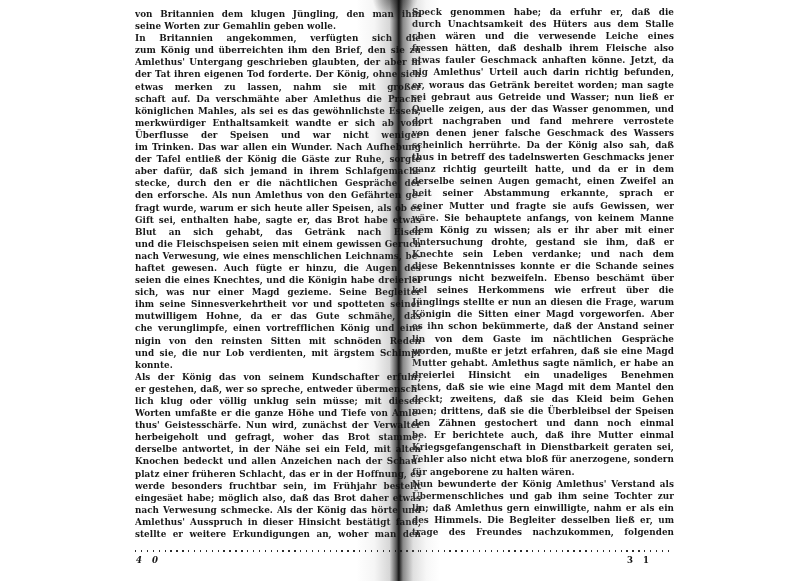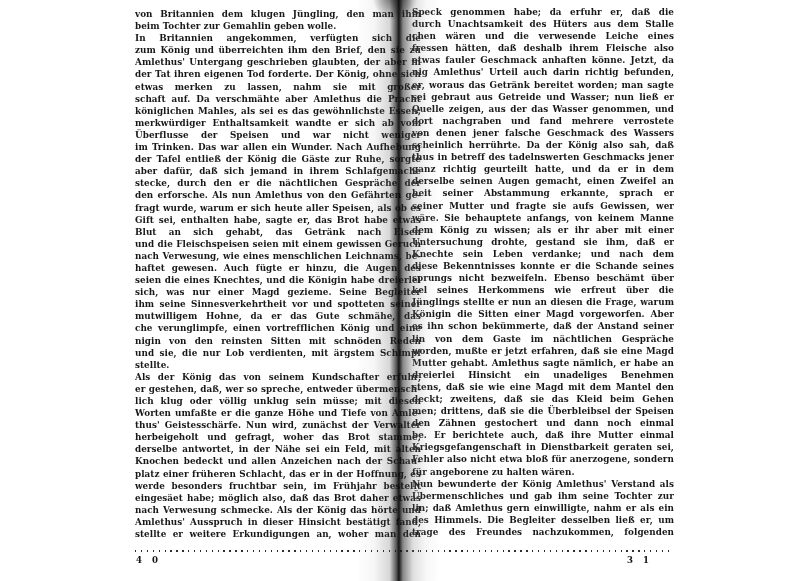--- a/index.html
+++ b/index.html
@@ -43,21 +43,21 @@
   #rule-left  { left: 135px; top: 550px; width: 285px; }
   #rule-right { left: 420px; top: 550px; width: 252px; }
   
   .page-number {
     position: absolute;
     font-size: 8.6px;
     font-weight: 700;
     letter-spacing: 3.5px;
     color: #141414;
   }
-  #pagenum-left  { left: 136px; top: 555px; }
+  #pagenum-left  { left: 136px; top: 555px; font-style: italic; }
   #pagenum-right { left: 627px; top: 555px; }
   
   #gutter {
     position: absolute;
     left: 356px;
     top: 0;
     width: 84px;
     height: 581px;
     pointer-events: none;
     background: linear-gradient(90deg,
@@ -85,21 +85,21 @@
       rgba(0,0,0,0) 72%);
   }
 </style>
 </head>
 <body>
 
 <div id="scan">
 
   <div class="page-column" id="left-col">
       <div class="line">von Britannien dem klugen Jüngling, den man ihm sende,</div>
-      <div class="line para-end">beim Tochter zur Gemahlin geben wolle.</div>
+      <div class="line para-end">seine Worten zur Gemahlin geben wolle.</div>
       <div class="line">In Britannien angekommen, verfügten sich die Gesandten</div>
       <div class="line">zum König und überreichten ihm den Brief, den sie zu</div>
       <div class="line">Amlethus' Untergang geschrieben glaubten, der aber in</div>
       <div class="line">der Tat ihren eigenen Tod forderte. Der König, ohne sich</div>
       <div class="line">etwas merken zu lassen, nahm sie mit großer Gastfreund-</div>
       <div class="line">schaft auf. Da verschmähte aber Amlethus die Pracht des</div>
       <div class="line">königlichen Mahles, als sei es das gewöhnlichste Essen; mit</div>
       <div class="line">merkwürdiger Enthaltsamkeit wandte er sich ab vom</div>
       <div class="line">Überflusse der Speisen und war nicht weniger enthaltsam</div>
       <div class="line">im Trinken. Das war allen ein Wunder. Nach Aufhebung</div>
@@ -113,21 +113,21 @@
       <div class="line">und die Fleischspeisen seien mit einem gewissen Geruch</div>
       <div class="line">nach Verwesung, wie eines menschlichen Leichnams, be-</div>
       <div class="line">haftet gewesen. Auch fügte er hinzu, die Augen des Königs</div>
       <div class="line">seien die eines Knechtes, und die Königin habe dreierlei an</div>
       <div class="line">sich, was nur einer Magd gezieme. Seine Begleiter warfen</div>
       <div class="line">ihm seine Sinnesverkehrtheit vor und spotteten seiner mit</div>
       <div class="line">mutwilligem Hohne, da er das Gute schmähe, das Schickli-</div>
       <div class="line">che verunglimpfe, einen vortrefflichen König und eine Kö-</div>
       <div class="line">nigin von den reinsten Sitten mit schnöden Reden antaste</div>
       <div class="line">und sie, die nur Lob verdienten, mit ärgstem Schimpf be-</div>
-      <div class="line para-end">stellte.</div>
+      <div class="line para-end">konnte.</div>
       <div class="line">Als der König das von seinem Kundschafter erfuhr, mußte</div>
       <div class="line">er gestehen, daß, wer so spreche, entweder übermensch-</div>
       <div class="line">lich klug oder völlig unklug sein müsse; mit diesen wenigen</div>
       <div class="line">Worten umfaßte er die ganze Höhe und Tiefe von Amle-</div>
       <div class="line">thus' Geistesschärfe. Nun wird, zunächst der Verwalter</div>
       <div class="line">herbeigeholt und gefragt, woher das Brot stamme; worauf</div>
       <div class="line">derselbe antwortet, in der Nähe sei ein Feld, mit alten</div>
       <div class="line">Knochen bedeckt und allen Anzeichen nach der Schau-</div>
       <div class="line">platz einer früheren Schlacht, das er in der Hoffnung, es</div>
       <div class="line">werde besonders fruchtbar sein, im Frühjahr bestellt und</div>

